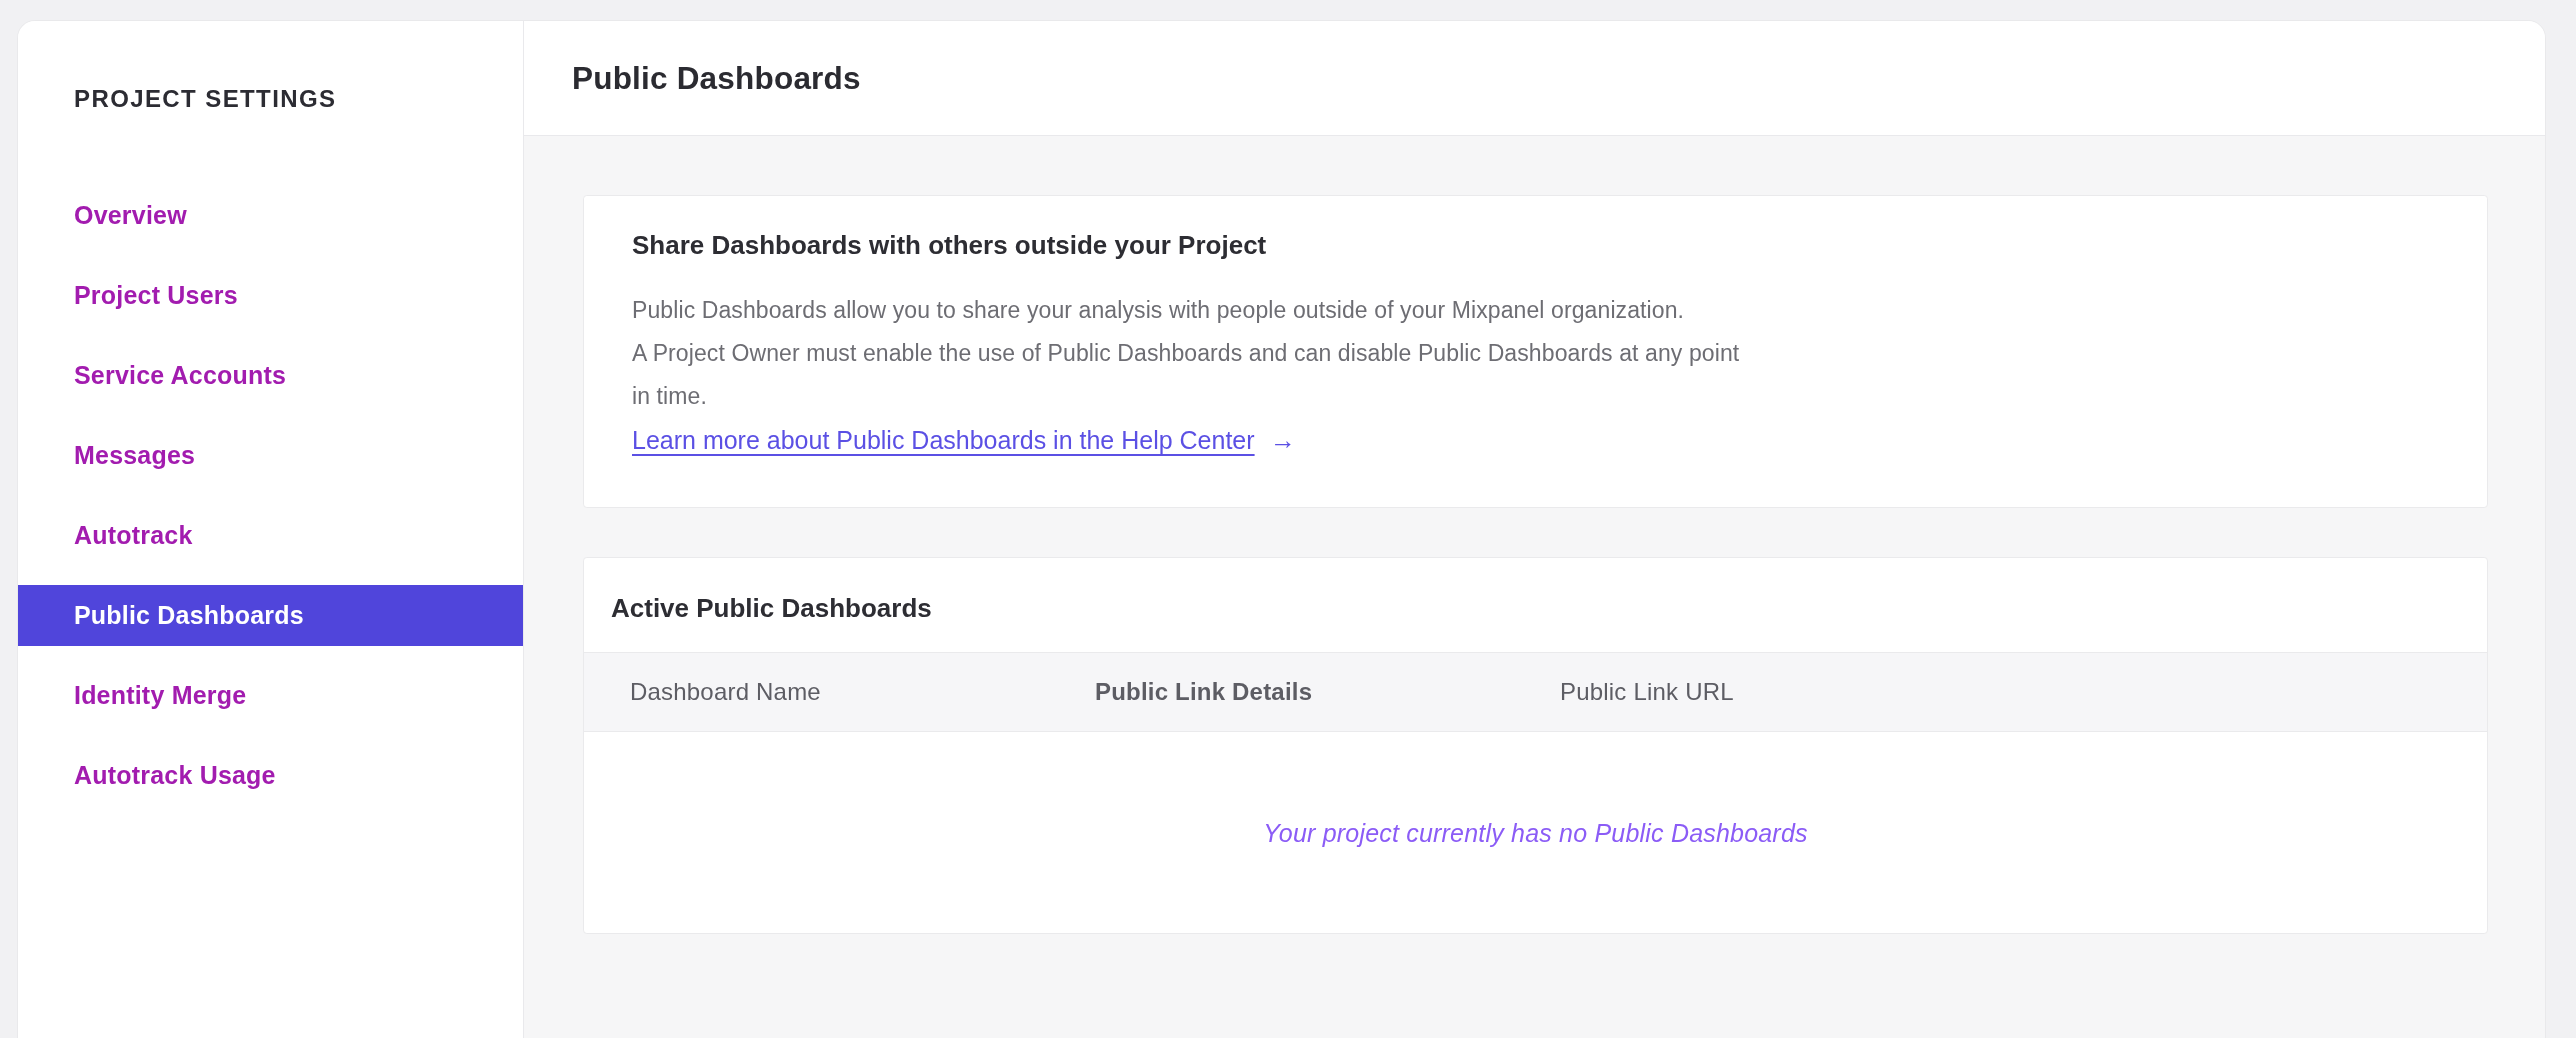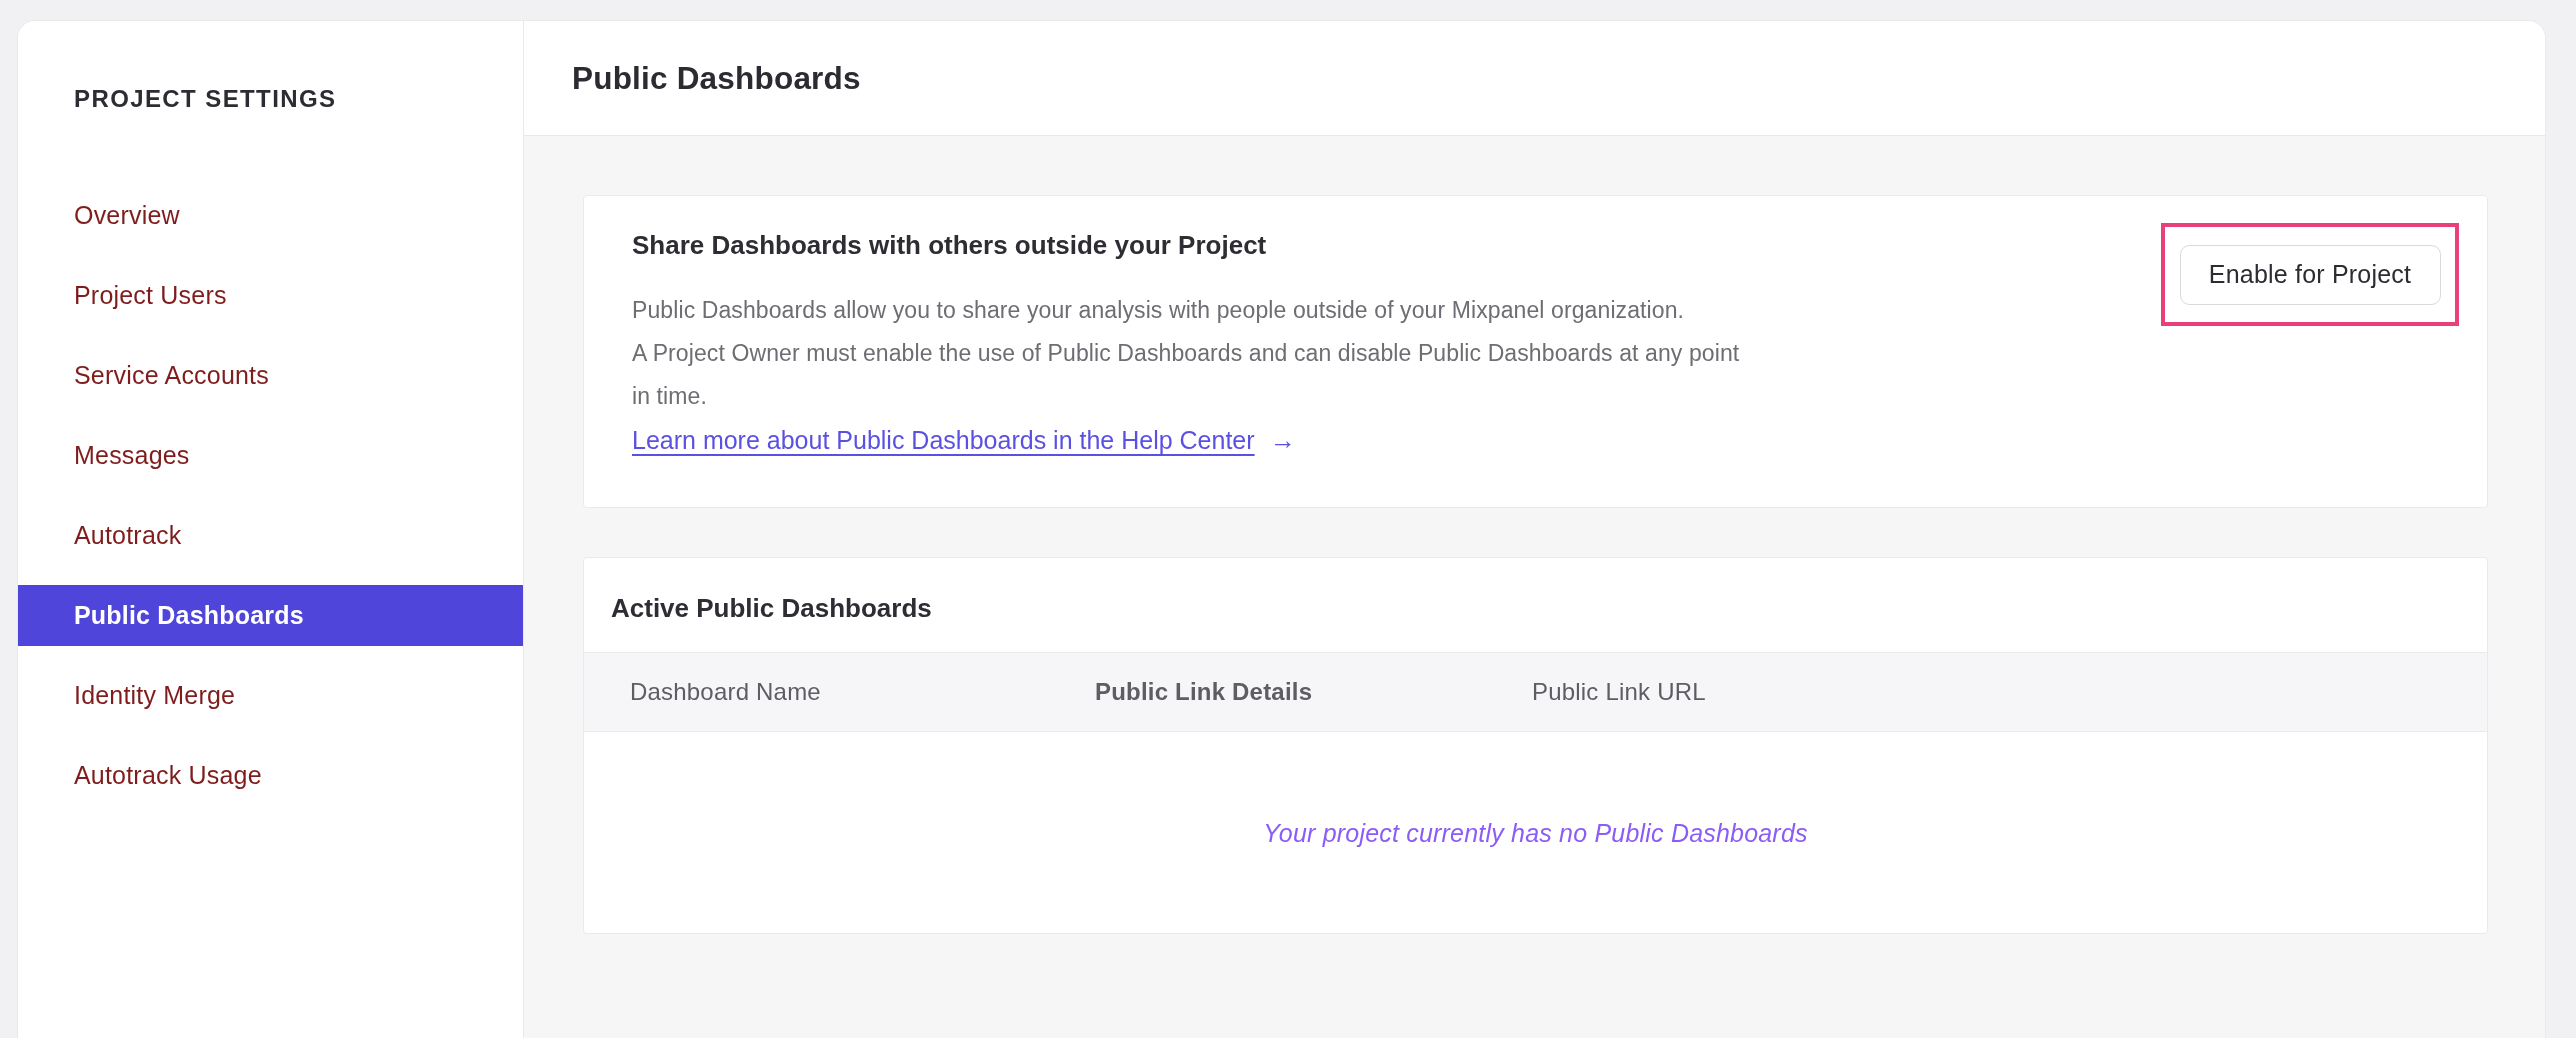--- a/index.html
+++ b/index.html
@@ -35,22 +35,22 @@
   .sidebar-title {
     position:absolute; left:56px; top:64px;
     font-size:24px; font-weight:700; letter-spacing:1.4px;
     color:#2c2c33;
   }
   .nav { position:absolute; left:0; top:154px; width:100%; margin:0; padding:0; list-style:none; }
   .nav-item {
     position:relative; height:80px;
     display:flex; align-items:center;
     padding-left:56px;
-    font-size:25px; font-weight:400; letter-spacing:0.2px;
-    color:#7f1d1d;
+    font-size:25px; font-weight:700; letter-spacing:0.2px;
+    color:#a21caf;
     cursor:pointer;
   }
   .nav-item > span { position:relative; z-index:1; }
   .nav-item.selected { color:#ffffff; font-weight:700; }
   .nav-item.selected::before {
     content:""; position:absolute; left:0; right:0; top:9.5px; bottom:9.5px;
     background:var(--purple);
   }
   
   .main { position:absolute; left:506px; top:0; right:0; bottom:0; }
@@ -116,21 +116,21 @@
     border-top:1px solid #eaeaec;
     border-bottom:1px solid #eaeaec;
     box-sizing:border-box;
   }
   .th {
     position:absolute; top:50%; transform:translateY(-50%);
     font-size:24px; color:#5d5d64; letter-spacing:0.2px;
   }
   .th-1 { left:46px; }
   .th-2 { left:511px;font-weight:bold; }
-  .th-3 { left:948px;text-align:right; }
+  .th-3 { left:976px;text-align:right; }
   .empty-row {
     position:absolute; left:0; right:0; top:175px; bottom:0;
     display:flex; align-items:center; justify-content:center;
     font-size:25px; font-style:italic; color:#8b5cf6; letter-spacing:0.2px;
   }
 </style>
 </head>
 <body>
 
 <div class="app">
@@ -177,23 +177,20 @@
         <div class="share-heading">Share Dashboards with others outside your Project</div>
         <div class="share-desc">
           <div>Public Dashboards allow you to share your analysis with people outside of your Mixpanel organization.</div>
           <div>A Project Owner must enable the use of Public Dashboards and can disable Public Dashboards at any point</div>
           <div>in time.</div>
         </div>
         <div class="share-link-row">
           <a class="share-link">Learn more about Public Dashboards in the Help Center</a>
           <span class="link-arrow">→</span>
         </div>
-        <div class="pink-box">
-          <button class="enable-btn">Enable for Project</button>
-        </div>
       </div>
 
       <div class="card card-active">
         <div class="active-title">Active Public Dashboards</div>
         <div class="table-head">
           <span class="th th-1">Dashboard Name</span>
           <span class="th th-2">Public Link Details</span>
           <span class="th th-3">Public Link URL</span>
         </div>
         <div class="empty-row">Your project currently has no Public Dashboards</div>

